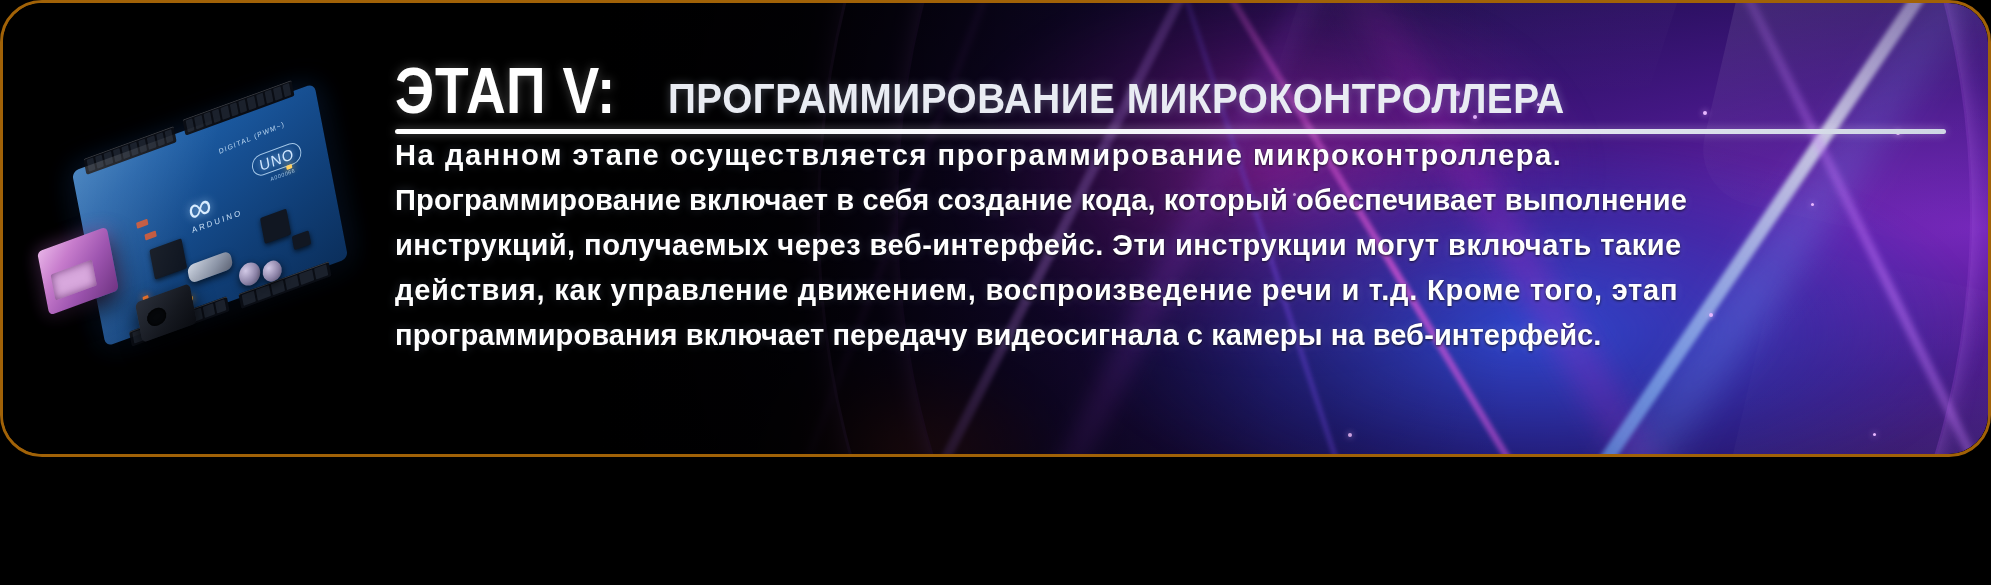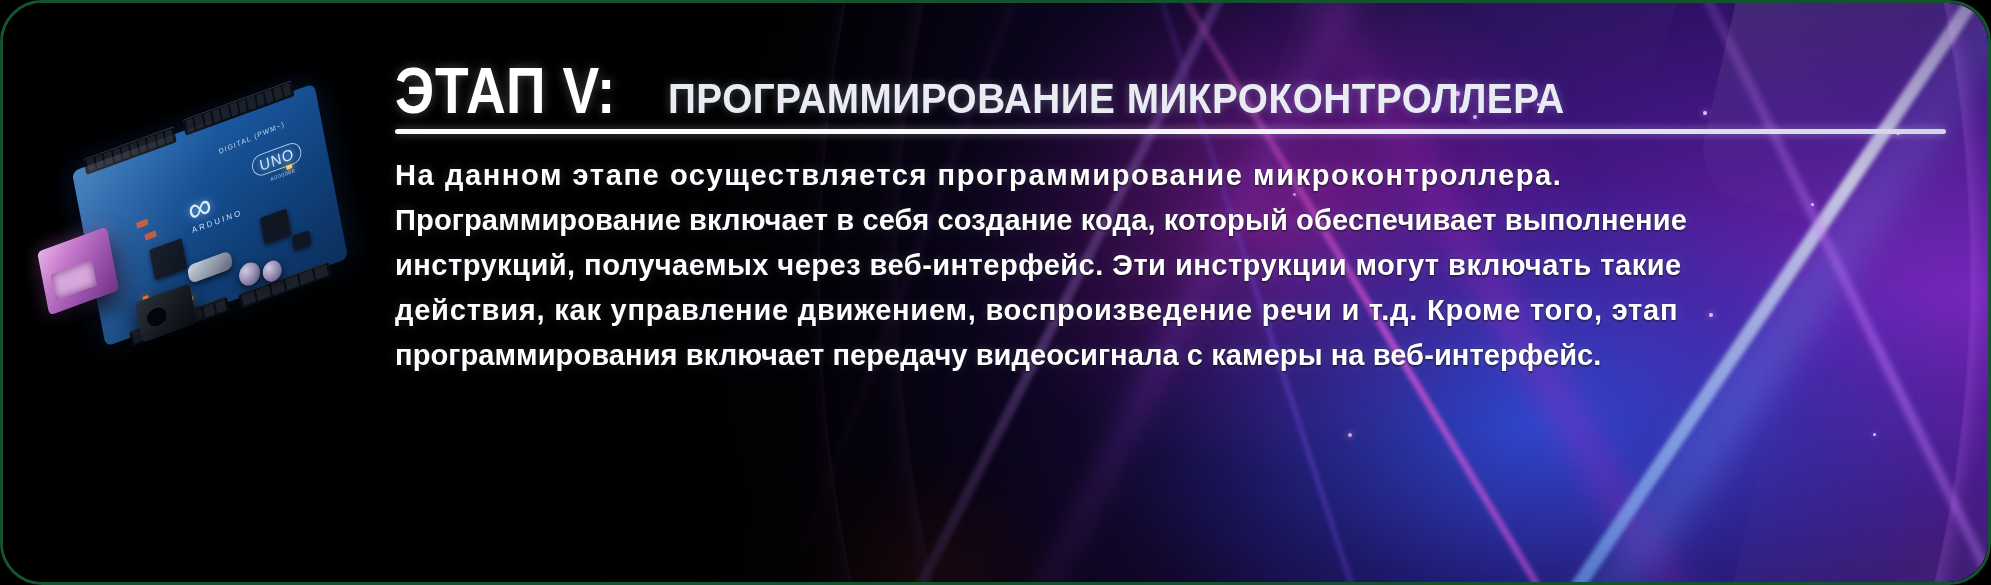--- a/index.html
+++ b/index.html
@@ -5,26 +5,26 @@
 <style>
   html,body{margin:0;padding:0;background:#000;}
   body{
     width:1991px;height:585px;overflow:hidden;
     font-family:"Liberation Sans","DejaVu Sans",sans-serif;
   }
 
   
   .slide{
     position:relative;
-    width:1991px;height:585px;
+    width:1991px;height:457px;
     box-sizing:border-box;
     border-radius:42px;
     overflow:hidden;
     background:#000;
-    border:3px solid #14532d;
+    border:3px solid #a16207;
   }
 
   
   .bg{position:absolute;inset:0;overflow:hidden;border-radius:40px;}
 
   
   .bg-base{
     position:absolute;inset:0;
     background:
       radial-gradient(125% 150% at 100% 50%,
@@ -195,21 +195,21 @@
     letter-spacing:.6px;line-height:1;
     transform:scaleX(.90);transform-origin:left center;
     text-shadow:0 0 10px rgba(220,230,255,.30);
   }
   .rule{
     margin-top:7px;height:5px;width:100%;
     background:linear-gradient(90deg,#ffffff 0%,#f2f4f8 55%,#cfd6e4 100%);
     border-radius:3px;
     box-shadow:0 0 10px rgba(255,255,255,.35);
   }
-  .para{margin-top:21px;}
+  .para{margin-top:1px;}
   .para p{
     margin:0 0 6px 0;
     font-size:30px;font-weight:700;color:#ffffff;
     line-height:1.30;white-space:nowrap;
     transform:scaleX(.97);transform-origin:left center;
     text-shadow:0 1px 3px rgba(0,0,0,.75),0 0 10px rgba(190,210,255,.22);
   }
   .para p.l1{letter-spacing:1.6px;}
   .para p.l2{letter-spacing:.1px;}
   .para p.l3{letter-spacing:.45px;}

